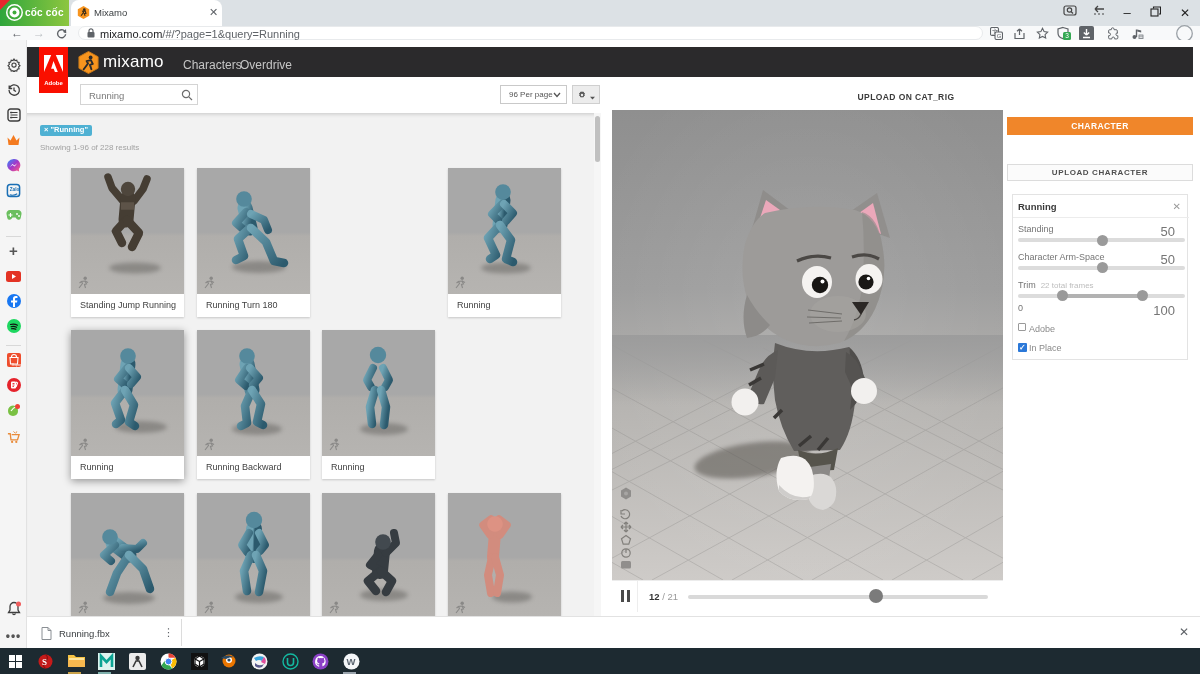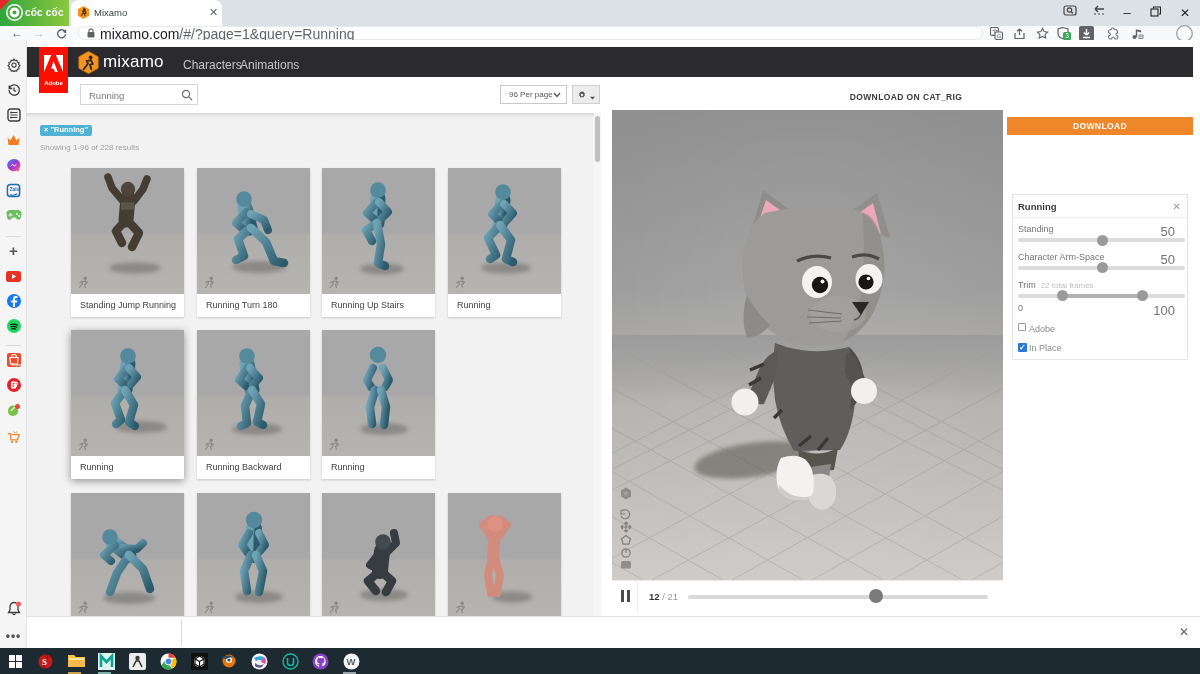--- a/index.html
+++ b/index.html
@@ -13,21 +13,21 @@
 #tab{position:absolute;left:71px;top:0px;width:151px;height:26px;background:#fff;border-radius:8px 8px 0 0}
 #tabfav{position:absolute;left:6px;top:6px;width:13px;height:13px}
 #tabtitle{position:absolute;left:23px;top:7px;font-size:9.5px;color:#3c4043}
 #tabx{position:absolute;left:136px;top:6px;width:13px;height:13px;color:#5f6368;font-size:11px;line-height:13px;text-align:center}
 .winbtn{position:absolute;top:0;height:26px;width:30px;color:#333;text-align:center;line-height:26px;font-size:11px}
 
 #toolbar{position:absolute;left:0;top:26px;width:1200px;height:14px;background:#f8f9fa}
 #band{position:absolute;left:0;top:40px;width:1200px;height:7px;background:#edeff1}
 #urlpill{position:absolute;left:78px;top:25.5px;width:905px;height:14px;background:#fff;border:1px solid #e8eaec;border-radius:7px}
 .navarrow{position:absolute;top:26px;width:16px;height:14px;color:#5f6368;font-size:12px;line-height:14px;text-align:center}
-#urltext{position:absolute;left:100px;top:28px;font-size:14px;color:#202124;line-height:12px}
+#urltext{position:absolute;left:100px;top:28px;font-size:11px;color:#202124;line-height:12px}
 #urltext span{color:#5f6368}
 #locki{position:absolute;left:87px;top:28px}
 .tbicon{position:absolute;top:26px;width:16px;height:14px;text-align:center}
 
 #sidebar{position:absolute;left:0;top:40px;width:27px;height:608px;background:#f5f5f5;border-right:1px solid #e2e2e2}
 .sic{position:absolute;left:3.5px;width:20px;height:20px;display:flex;align-items:center;justify-content:center}
 .sdiv{position:absolute;left:6px;width:15px;height:1px;background:#d8d8d8}
 
 #page{position:absolute;left:27px;top:40px;width:1173px;height:608px;background:#fff}
 #mxhead{position:absolute;left:0px;top:7px;width:1166px;height:30px;background:#2b2a2c}
@@ -307,21 +307,21 @@
       </svg>
       <div id="adobetxt">Adobe</div>
     </div>
 <svg id="mxlogo" width="23" height="23" viewBox="0 0 24 24">
       <polygon points="12,0.5 22,6 22,18 12,23.5 2,18 2,6" fill="#f7941e" stroke="#c77718" stroke-width="1"></polygon>
       <circle cx="14.2" cy="6.8" r="2" fill="#2a2a2c"></circle>
       <path d="M7 19 L11.5 13 L10 10.5 L14.5 9.5 L16.5 13.5 L13.5 14.5 L15 19" stroke="#2a2a2c" stroke-width="2" fill="none" stroke-linejoin="round" stroke-linecap="round"></path>
     </svg>
 <div id="mxword">mixamo</div>
 <div class="mxnav" style="left:156px">Characters</div>
-<div class="mxnav" style="left:213px">Animations</div>
+<div class="mxnav" style="left:213px">Overdrive</div>
 <div id="searchrow">
   <div id="searchbox">
         <span>Running</span>
         <svg id="mag" width="12" height="12" viewBox="0 0 12 12">
           <circle cx="5" cy="5" r="3.6" fill="none" stroke="#6d6d6d" stroke-width="1.2"></circle>
           <line x1="7.8" y1="7.8" x2="11" y2="11" stroke="#6d6d6d" stroke-width="1.2"></line>
         </svg>
       </div>
   <div id="perpage">96 Per page<svg width="8" height="6" viewBox="0 0 8 6">
           <path d="M1 1 L4 4.5 L7 1" fill="none" stroke="#555" stroke-width="1.3"></path>
@@ -376,37 +376,20 @@
    <path d="M53 60 L41 71 L47 88 L39 92" stroke-width="8.5"></path>
               <path d="M54 60 L69 74 L77 93 L87 95" stroke-width="8.5"></path>
   </g>
             <circle cx="47" cy="31" r="7.8" fill="#55899c"></circle>
  </svg><svg class="runico" width="13" height="13" viewBox="0 0 13 13">
             <circle cx="8.2" cy="2.2" r="1.7" fill="#666"></circle>
             <path d="M2 12 L5.5 7.5 L4.5 5.5 L8 5 L9.5 8 L7.5 8.5 L8.5 12 M4.5 5.5 L2.5 7 M8 5 L11 6.5" stroke="#666" stroke-width="1.1" fill="none"></path>
           </svg></div>
  <div class="clabel">Running Turn 180</div>
 </div>
-<div class="card" style="left:295px;top:54.5px">
- <div class="cimg"><svg width="113" height="126" viewBox="0 0 113 126">
-  <ellipse cx="60" cy="101" rx="22" ry="5.5" fill="#5a5855" filter="url(#b2)" opacity=".45"></ellipse>
-  <g stroke="url(#teal)" fill="none" stroke-linecap="round" stroke-linejoin="round">
-   <path d="M56 30 L55 55" stroke-width="15"></path>
-   <path d="M55 34 L45 45 L52 51" stroke-width="8"></path>
-              <path d="M57 34 L66 44 L59 51" stroke-width="8"></path>
-   <path d="M55 55 L44 62 L50 73" stroke-width="8.5"></path>
-              <path d="M55 55 L59 76 L56 95 L63 98" stroke-width="8.5"></path>
-  </g>
-            <circle cx="56" cy="22" r="7.8" fill="#55899c"></circle>
- </svg><svg class="runico" width="13" height="13" viewBox="0 0 13 13">
-            <circle cx="8.2" cy="2.2" r="1.7" fill="#666"></circle>
-            <path d="M2 12 L5.5 7.5 L4.5 5.5 L8 5 L9.5 8 L7.5 8.5 L8.5 12 M4.5 5.5 L2.5 7 M8 5 L11 6.5" stroke="#666" stroke-width="1.1" fill="none"></path>
-          </svg></div>
- <div class="clabel">Running Up Stairs</div>
-</div>
 <div class="card" style="left:421px;top:54.5px">
  <div class="cimg"><svg width="113" height="126" viewBox="0 0 113 126">
   <ellipse cx="58" cy="100" rx="25" ry="5.5" fill="#5a5855" filter="url(#b2)" opacity=".45"></ellipse>
   <g stroke="url(#teal)" fill="none" stroke-linecap="round" stroke-linejoin="round">
    <path d="M55 32 L52 57" stroke-width="15"></path>
    <path d="M54 36 L44 46 L51 53" stroke-width="8"></path>
               <path d="M56 36 L65 45 L58 53" stroke-width="8"></path>
    <path d="M52 57 L40 70 L48 87 L42 91" stroke-width="8.5"></path>
               <path d="M52 57 L63 72 L58 91 L65 94" stroke-width="8.5"></path>
   </g>
@@ -533,21 +516,21 @@
  </svg><svg class="runico" width="13" height="13" viewBox="0 0 13 13">
             <circle cx="8.2" cy="2.2" r="1.7" fill="#666"></circle>
             <path d="M2 12 L5.5 7.5 L4.5 5.5 L8 5 L9.5 8 L7.5 8.5 L8.5 12 M4.5 5.5 L2.5 7 M8 5 L11 6.5" stroke="#666" stroke-width="1.1" fill="none"></path>
           </svg></div>
 
 </div>
 </div>
 <div id="lscroll">
       <div id="lthumb"></div>
     </div>
-<div id="rhead">DOWNLOAD ON CAT_RIG</div>
+<div id="rhead">UPLOAD ON CAT_RIG</div>
 <div id="viewer"><svg width="391" height="470" viewBox="0 0 391 470">
 <defs>
 <radialGradient id="vlight" cx="50%" cy="45%" r="60%">
             <stop offset="0" stop-color="#ffffff" stop-opacity=".10"></stop>
             <stop offset="1" stop-color="#ffffff" stop-opacity="0"></stop>
           </radialGradient>
 <linearGradient id="fade" x1="0" y1="0" x2="0" y2="1">
             <stop offset="0" stop-color="#9c9c9c" stop-opacity="1"></stop>
             <stop offset="1" stop-color="#9c9c9c" stop-opacity="0"></stop>
           </linearGradient>
@@ -641,21 +624,22 @@
   <div id="pausebtn">
         <i style="left:0"></i>
         <i style="left:6px"></i>
       </div>
   <div id="pbdiv"></div>
   <div id="frametxt"><b>12</b> / 21</div>
   <div id="ptrack"></div>
   <div id="phandle"></div>
 </div>
 <div id="rside">
-  <div class="rbtn" id="dlbtn">DOWNLOAD</div>
+  <div class="rbtn" id="dlbtn">CHARACTER</div>
+  <div class="rbtn" id="upbtn">UPLOAD CHARACTER</div>
   <div id="panel">
     <div id="ptitle">Running</div>
         <div id="px">✕</div>
         <div id="pdiv"></div>
     <div class="plabel" style="top:29px">Standing</div>
         <div class="pval" style="top:29px">50</div>
     <div class="ptrack" style="top:43px"></div>
         <div class="phandle" style="left:83.5px;top:39.5px"></div>
     <div class="plabel" style="top:57px">Character Arm-Space</div>
         <div class="pval" style="top:57px">50</div>
@@ -670,20 +654,28 @@
         <div class="pval" style="top:108px">100</div>
     <div class="cbox" style="top:128px"></div>
         <div class="clab" style="top:128.5px">Adobe</div>
     <div class="cboxc" style="top:147.5px">✓</div>
         <div class="clab" style="top:148px">In Place</div>
   </div>
 </div>
 </div>
 
 <div id="dlbar">
+  <div id="dlchip">
+    <svg style="position:absolute;left:6px;top:6px" width="11" height="13" viewBox="0 0 11 13">
+        <path d="M1 .5 h6 l3 3 v9 h-9 z" fill="#fff" stroke="#8a8f94" stroke-width="1"></path>
+        <path d="M7 .5 v3 h3" fill="none" stroke="#8a8f94" stroke-width="1"></path>
+      </svg>
+    <div id="dlname">Running.fbx</div>
+    <div id="dlmenu">⋮</div>
+  </div>
   <div style="position:absolute;left:154px;top:2px;width:1px;height:27px;background:#dcdcdc"></div>
     <div id="dlx">✕</div>
 </div>
 
 <div id="taskbar">
 <div class="tico" style="left:5px">
       <svg width="13" height="13" viewBox="0 0 13 13">
         <rect x="0" y="0" width="6" height="6" fill="#fff"></rect>
         <rect x="7" y="0" width="6" height="6" fill="#fff"></rect>
         <rect x="0" y="7" width="6" height="6" fill="#fff"></rect>

